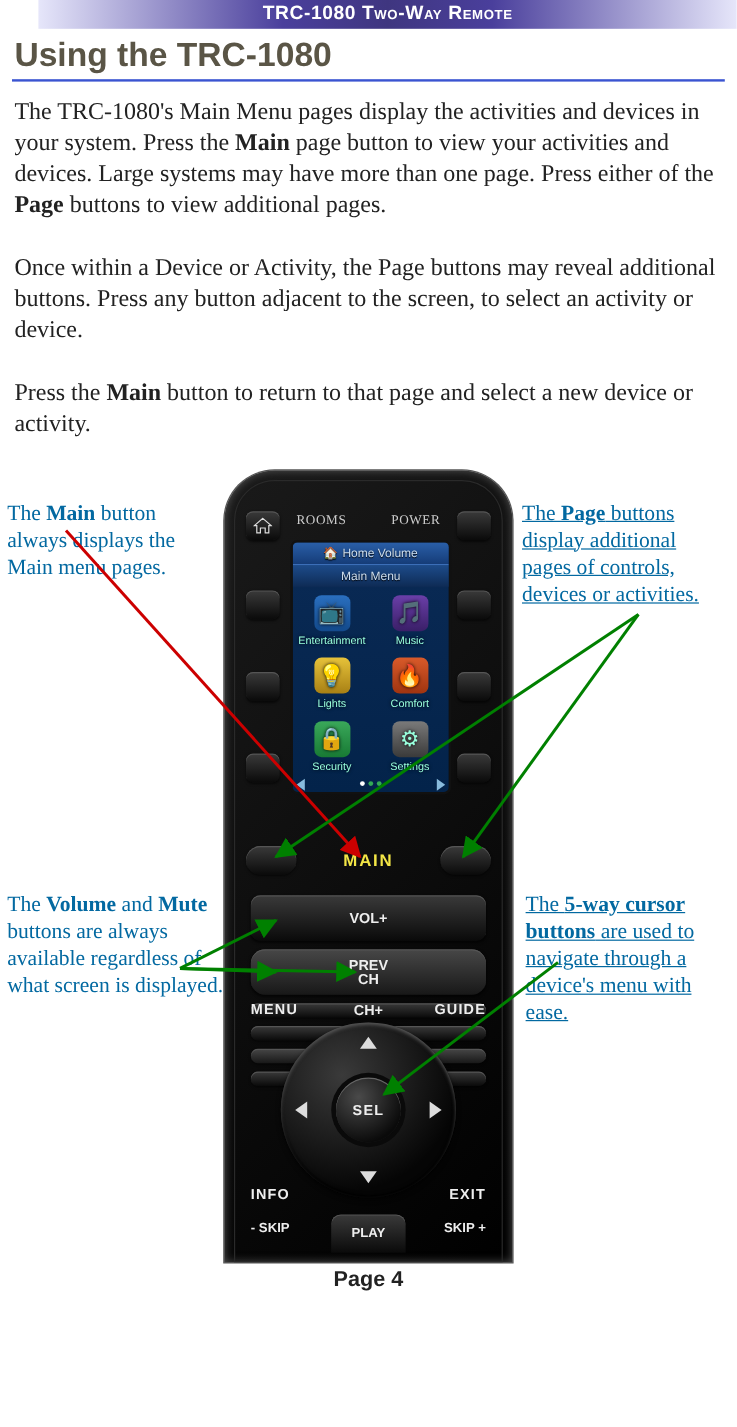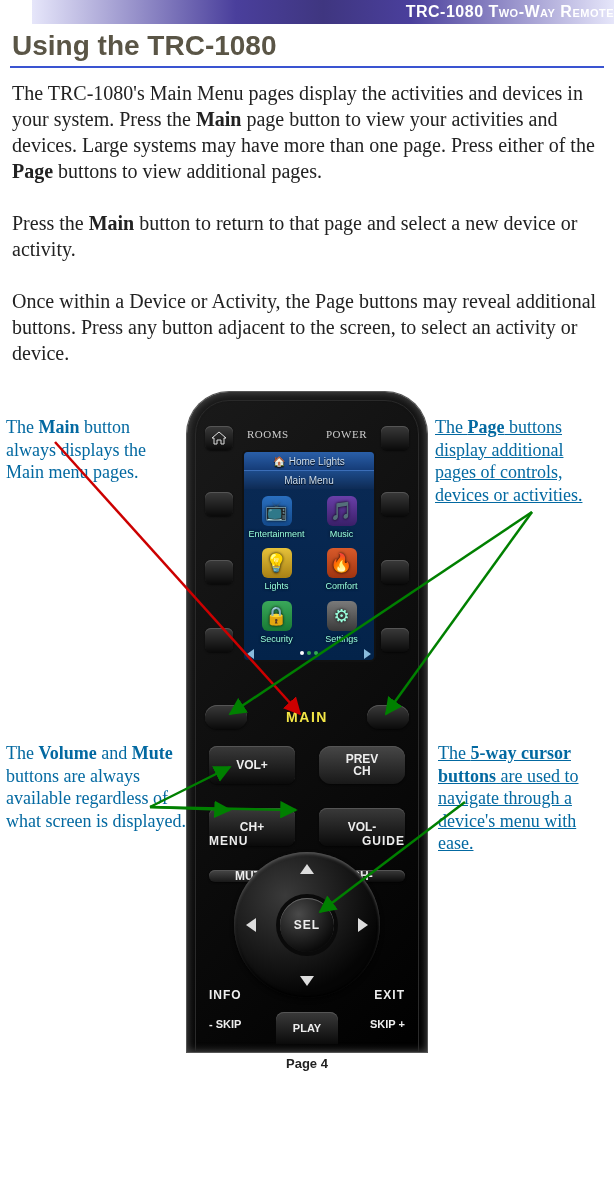--- a/index.html
+++ b/index.html
@@ -10,21 +10,21 @@
       color: #222;
       background: #fff;
     }
     .page {
       width: 614px;
       position: relative;
     }
     .header-bar {
       background: linear-gradient(to right, #e6e6fa 0%, #4a3f9c 35%, #3f3680 50%, #4a3f9c 65%, #e6e6fa 100%);
       color: #fff;
-      text-align: right;
+      text-align: center;
       font-weight: bold;
       font-size: 16px;
       padding: 3px 0;
       letter-spacing: 0.5px;
       font-family: 'Trebuchet MS', Arial, sans-serif;
       margin-left: 32px;
     }
     .header-bar .smallcaps {
       font-variant: small-caps;
     }
@@ -137,21 +137,21 @@
       background:linear-gradient(#3a3a3a,#0a0a0a);
       box-shadow: inset 0 1px 0 #555, 0 1px 2px rgba(0,0,0,.6);
     }
     .main-bar .main-label{
       flex:1; text-align:center; color:#f3e646; font-family: Arial, sans-serif; font-weight:bold;
       font-size:14px; letter-spacing:1.5px;
     }
 
     .mid-grid {
       position:absolute; left:22px; right:22px; top:354px;
-      display:grid; grid-template-columns:1fr 1fr; grid-template-rows:38px 38px; gap:24px;
+      display:grid; grid-template-columns:1fr; grid-template-rows:38px 38px; gap:7px;
     }
     .mid-grid .btn {
       background:linear-gradient(#3a3a3a,#0a0a0a);
       border-radius:8px;
       display:flex;align-items:center;justify-content:center;
       color:#eee; font-family: Arial, sans-serif; font-weight:bold; font-size:12px;
       box-shadow: inset 0 1px 0 #555, 0 1px 2px rgba(0,0,0,.6);
       text-align:center; line-height:1.0;
     }
     .mid-grid .btn.center{ background:linear-gradient(#474747,#181818);border-radius:12px;}
@@ -203,43 +203,43 @@
       background:linear-gradient(#3a3a3a,#0a0a0a);
       display:flex;align-items:center;justify-content:center;
       box-shadow: inset 0 1px 0 #555;
     }
     .play-row .side{flex:0 0 62px; padding-top:6px;}
 
     svg.arrows { position:absolute; left:0; top:0; width:614px; height:660px; pointer-events:none;}
 
     .page-footer {
       text-align:center; font-family: 'Trebuchet MS', Arial, sans-serif;
-      font-weight:bold; font-size:13px; color:#222; margin: 4px 0 10px 0;
+      font-weight:bold; font-size:18px; color:#222; margin: 4px 0 10px 0;
     }
   </style>
 </head>
 <body>
 
 <div class="page">
 
   <div class="header-bar">
     <span class="smallcaps">TRC-1080 Two-Way Remote</span>
   </div>
 
   <h1 class="title">Using the TRC-1080</h1>
   <hr class="title-rule">
 
   <div class="body-text">
     <p>
       <span>The TRC-1080's Main Menu pages display the activities and devices in your system. Press the </span><b>Main</b><span> page button to view your activities and devices. Large systems may have more than one page. Press either of the </span><b>Page</b><span> buttons to view additional pages.</span>
     </p>
+    <p>Once within a Device or Activity, the Page buttons may reveal additional buttons. Press any button adjacent to the screen, to select an activity or device.</p>
     <p>
       <span>Press the </span><b>Main</b><span> button to return to that page and select a new device or activity.</span>
     </p>
-    <p>Once within a Device or Activity, the Page buttons may reveal additional buttons. Press any button adjacent to the screen, to select an activity or device.</p>
   </div>
 
   <div class="diagram-area">
 
     <div class="callout callout-left" style="left:6px; top:24px; width:178px;">
       <span>The </span><b>Main</b><span> button always displays the Main menu pages.</span>
     </div>
 
     <div class="callout callout-right" style="right:6px; top:24px; width:173px;">
       <span>The </span><b>Page</b><span> buttons display additional pages of controls, devices or activities.</span>
@@ -272,21 +272,21 @@
       <div class="side-btn sl1"></div>
       <div class="side-btn sl2"></div>
       <div class="side-btn sl3"></div>
       <div class="side-btn sr1"></div>
       <div class="side-btn sr2"></div>
       <div class="side-btn sr3"></div>
 
       <div class="screen">
         <div class="bar">
             <span style="margin-right:3px;">🏠</span>
-            <span>Home Lights</span>
+            <span>Home Volume</span>
           </div>
         <div class="bar dark">Main Menu</div>
         <div class="grid">
           <div class="cell">
               <div class="ic" style="background:linear-gradient(#2a6fbf,#134a8c)">
                 <span>📺</span>
               </div>
               <span>Entertainment</span>
             </div>
           <div class="cell">

